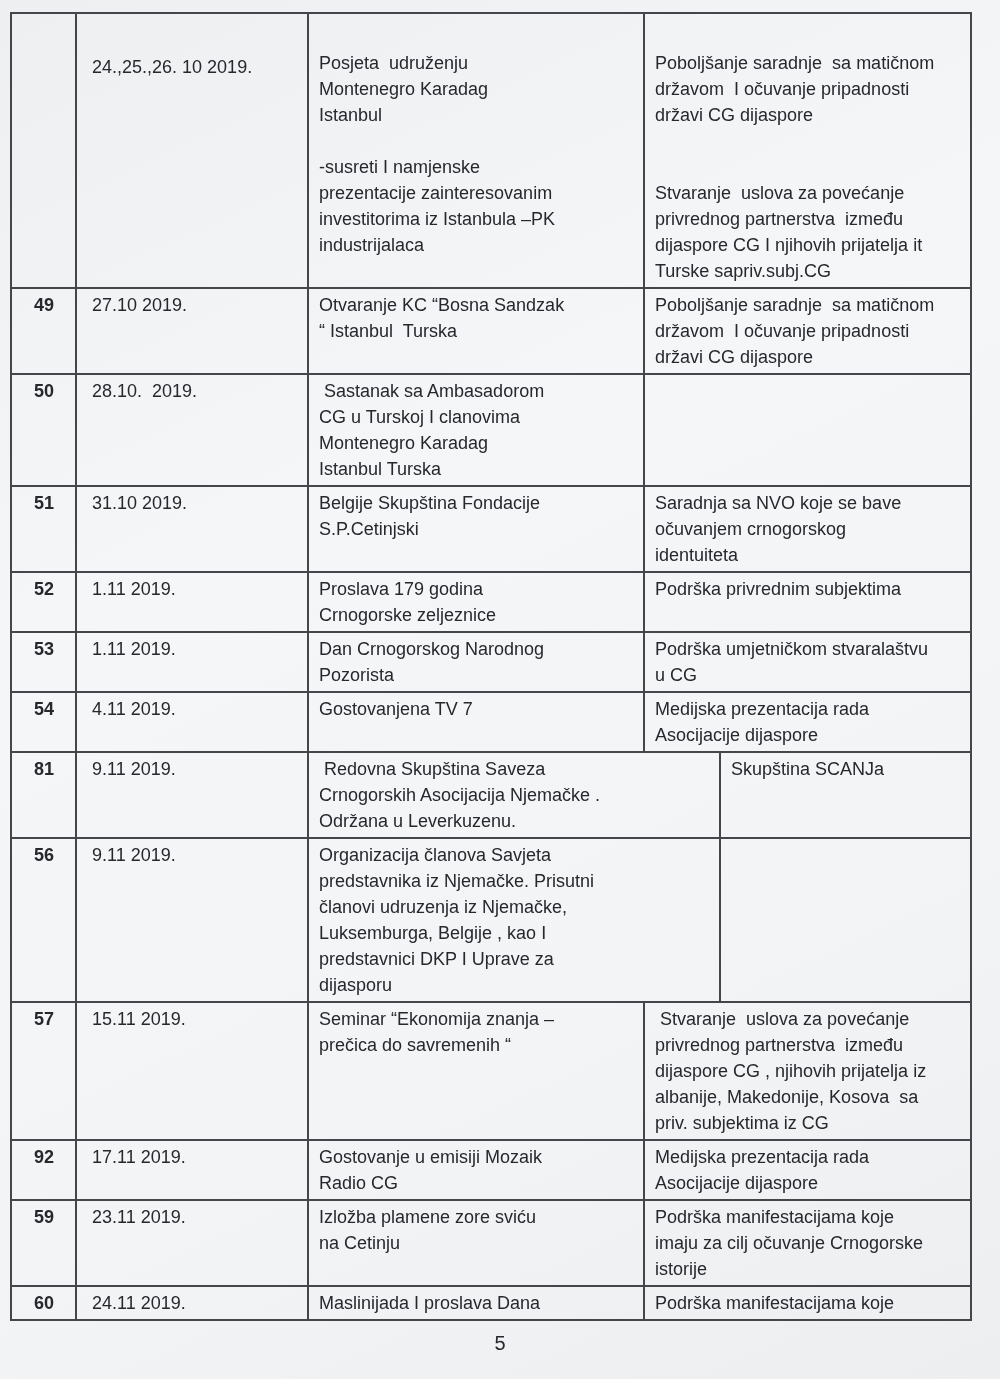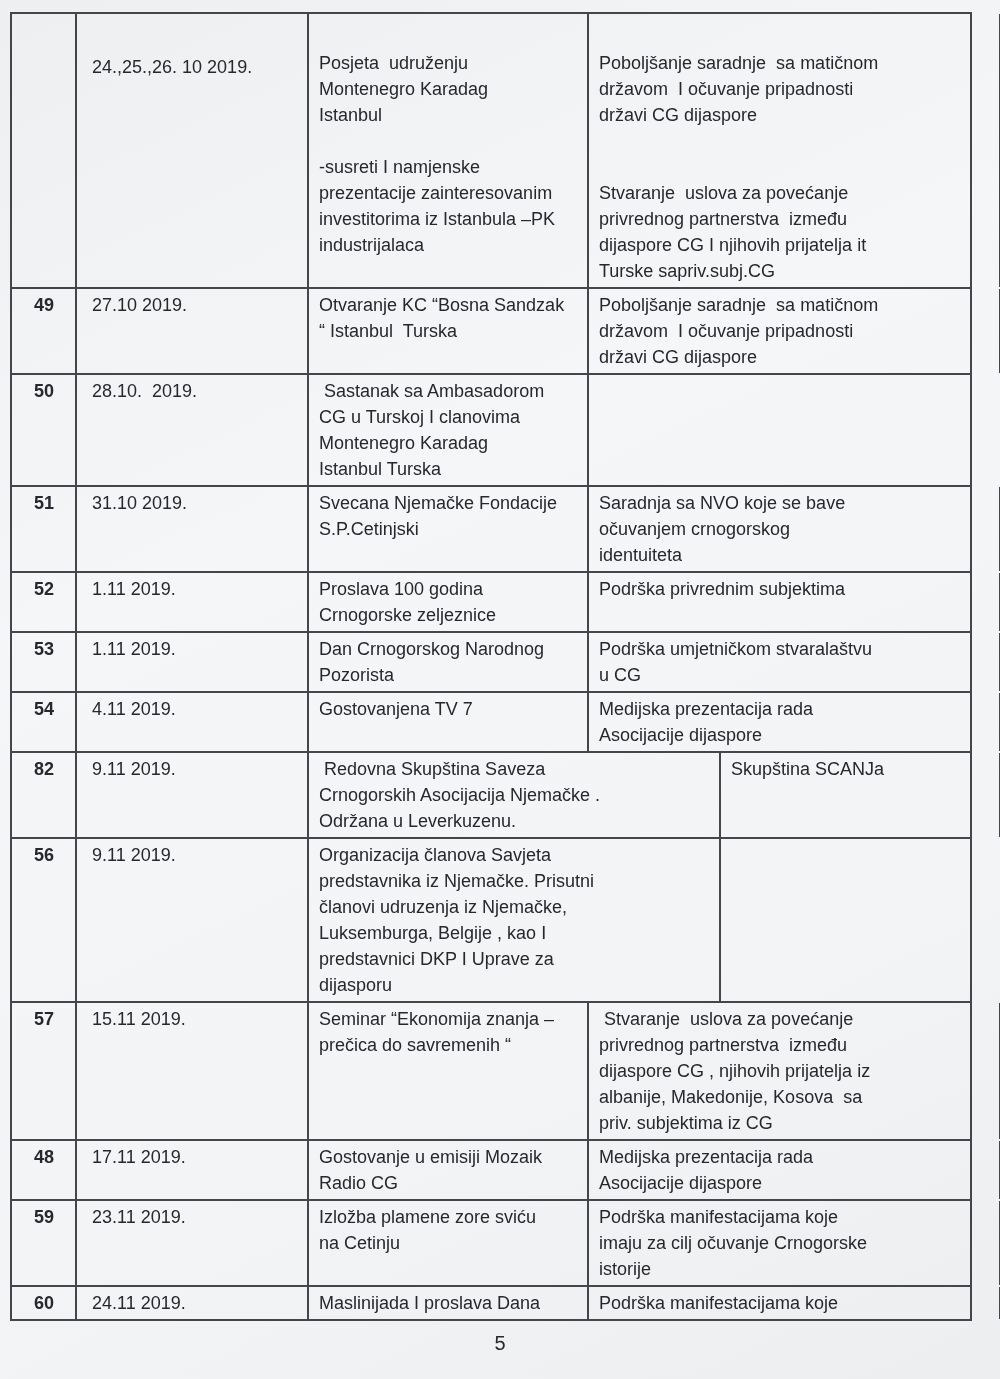--- a/index.html
+++ b/index.html
@@ -31,21 +31,21 @@
     border-right: 2px solid #44464b;
     padding: 3px 6px 3px 10px;
     font-size: 18px;
     line-height: 26px;
     white-space: pre-wrap;
     word-break: normal;
   }
   .cell:last-child { border-right: none; }
   .c-num    { width: 65px;  padding-left: 22px; flex: 0 0 auto; font-weight: bold; }
   .c-date   { width: 232px; padding-left: 15px; flex: 0 0 auto; }
-  .c-event  { width: 280px; flex: 0 0 auto; }
+  .c-event  { width: 336px; flex: 0 0 auto; }
   .c-purpose{ width: 412px; flex: 0 0 auto; }
   .c-blank  { flex: 1 1 auto; }
   
   .row-cont .c-event, .row-cont .c-purpose { padding-top: 36px; }
   .row-cont .c-date { padding-top: 40px; }
   .page-num {
     position: absolute;
     top: 1330px;
     left: 0;
     width: 100%;
@@ -101,32 +101,32 @@
       <div class="cell c-event"> Sastanak sa Ambasadorom
 CG u Turskoj I clanovima
 Montenegro Karadag
 Istanbul Turska</div>
       <div class="cell c-blank"></div>
     </div>
 
     <div class="t-row">
       <div class="cell c-num">51</div>
       <div class="cell c-date">31.10 2019.</div>
-      <div class="cell c-event">Svecana Njemačke Fondacije
+      <div class="cell c-event">Belgije Skupština Fondacije
 S.P.Cetinjski</div>
       <div class="cell c-purpose">Saradnja sa NVO koje se bave
 očuvanjem crnogorskog
 identuiteta</div>
       <div class="cell c-blank"></div>
     </div>
 
     <div class="t-row">
       <div class="cell c-num">52</div>
       <div class="cell c-date">1.11 2019.</div>
-      <div class="cell c-event">Proslava 100 godina
+      <div class="cell c-event">Proslava 179 godina
 Crnogorske zeljeznice</div>
       <div class="cell c-purpose">Podrška privrednim subjektima</div>
       <div class="cell c-blank"></div>
     </div>
 
     <div class="t-row">
       <div class="cell c-num">53</div>
       <div class="cell c-date">1.11 2019.</div>
       <div class="cell c-event">Dan Crnogorskog Narodnog
 Pozorista</div>
@@ -138,21 +138,21 @@
     <div class="t-row">
       <div class="cell c-num">54</div>
       <div class="cell c-date">4.11 2019.</div>
       <div class="cell c-event">Gostovanjena TV 7</div>
       <div class="cell c-purpose">Medijska prezentacija rada
 Asocijacije dijaspore</div>
       <div class="cell c-blank"></div>
     </div>
 
     <div class="t-row">
-      <div class="cell c-num">82</div>
+      <div class="cell c-num">81</div>
       <div class="cell c-date">9.11 2019.</div>
       <div class="cell c-purpose"> Redovna Skupština Saveza
 Crnogorskih Asocijacija Njemačke .
 Održana u Leverkuzenu.</div>
       <div class="cell c-event">Skupština SCANJa</div>
       <div class="cell c-blank"></div>
     </div>
 
     <div class="t-row">
       <div class="cell c-num">56</div>
@@ -173,21 +173,21 @@
 prečica do savremenih “</div>
       <div class="cell c-purpose"> Stvaranje  uslova za povećanje
 privrednog partnerstva  između
 dijaspore CG , njihovih prijatelja iz
 albanije, Makedonije, Kosova  sa
 priv. subjektima iz CG</div>
       <div class="cell c-blank"></div>
     </div>
 
     <div class="t-row">
-      <div class="cell c-num">48</div>
+      <div class="cell c-num">92</div>
       <div class="cell c-date">17.11 2019.</div>
       <div class="cell c-event">Gostovanje u emisiji Mozaik
 Radio CG</div>
       <div class="cell c-purpose">Medijska prezentacija rada
 Asocijacije dijaspore</div>
       <div class="cell c-blank"></div>
     </div>
 
     <div class="t-row">
       <div class="cell c-num">59</div>

